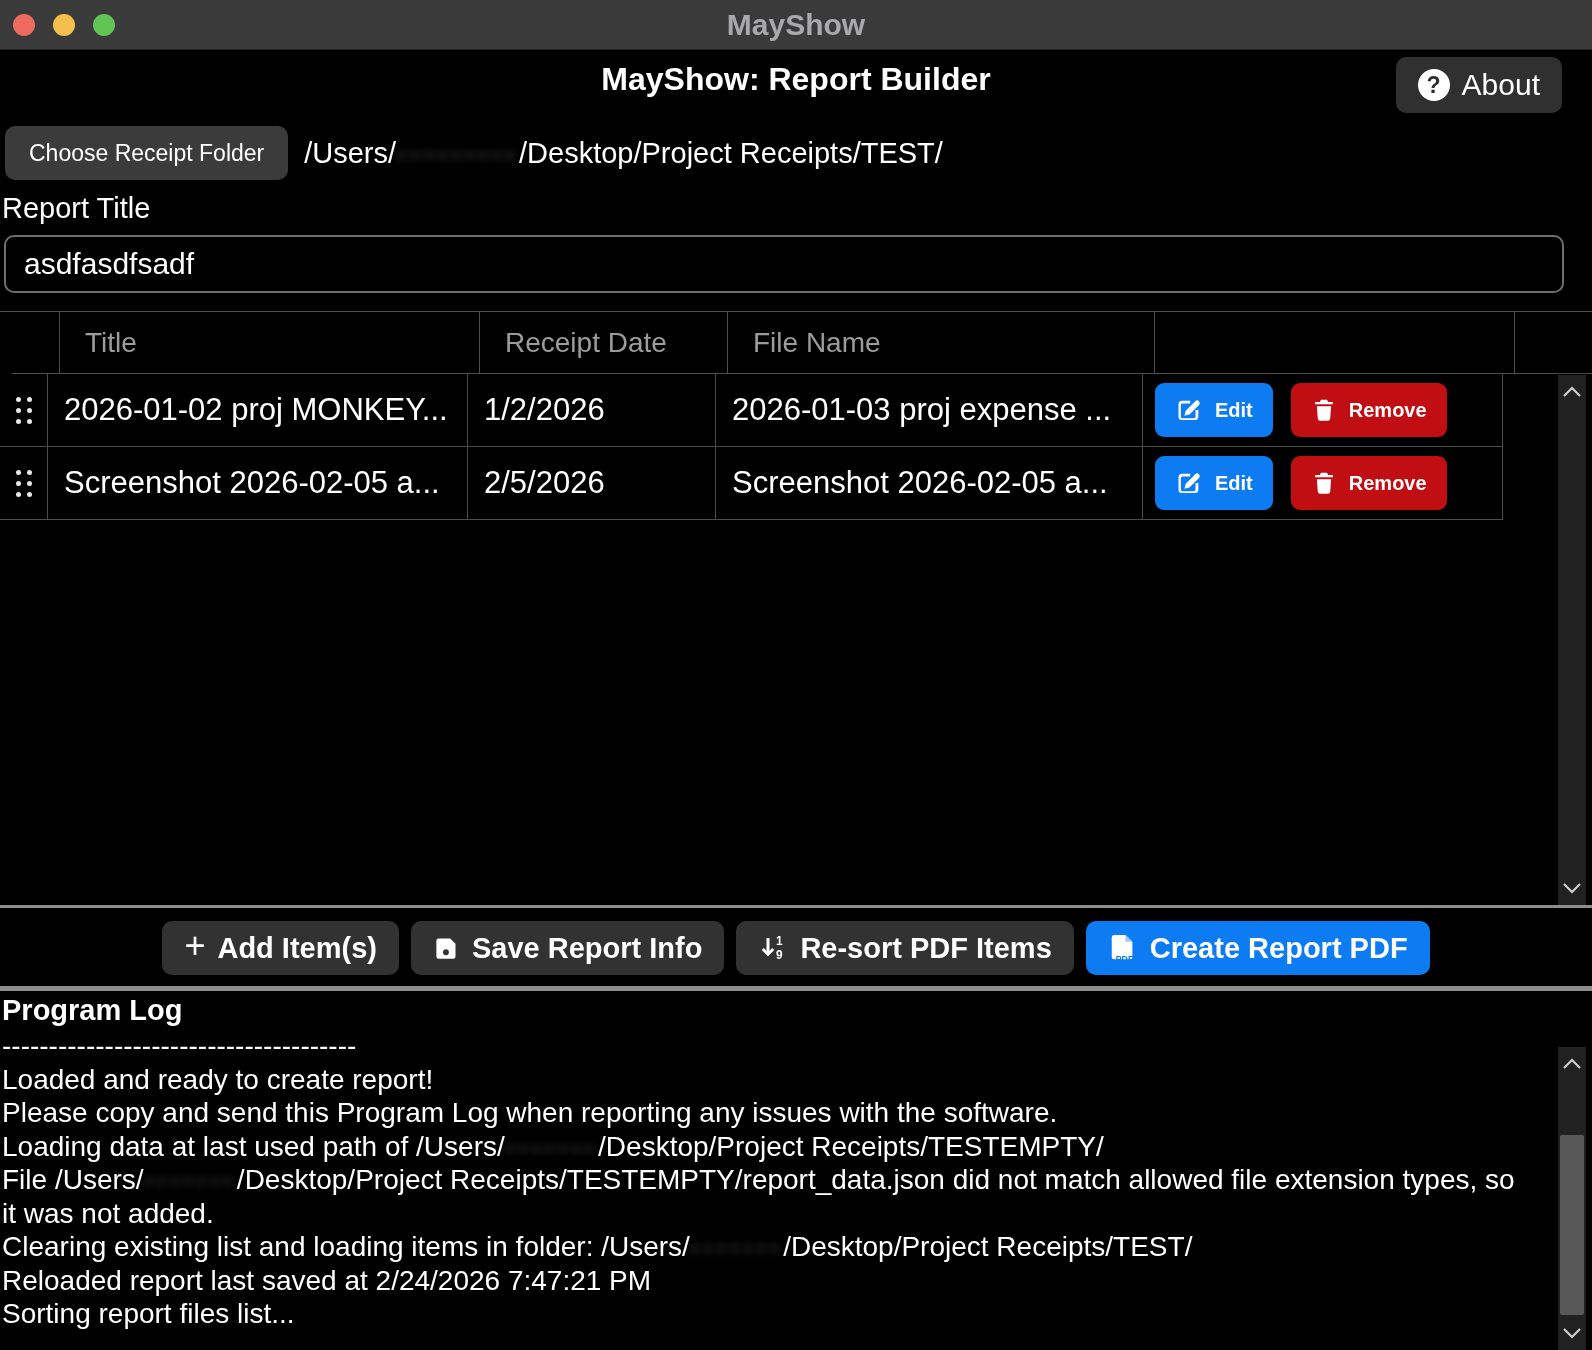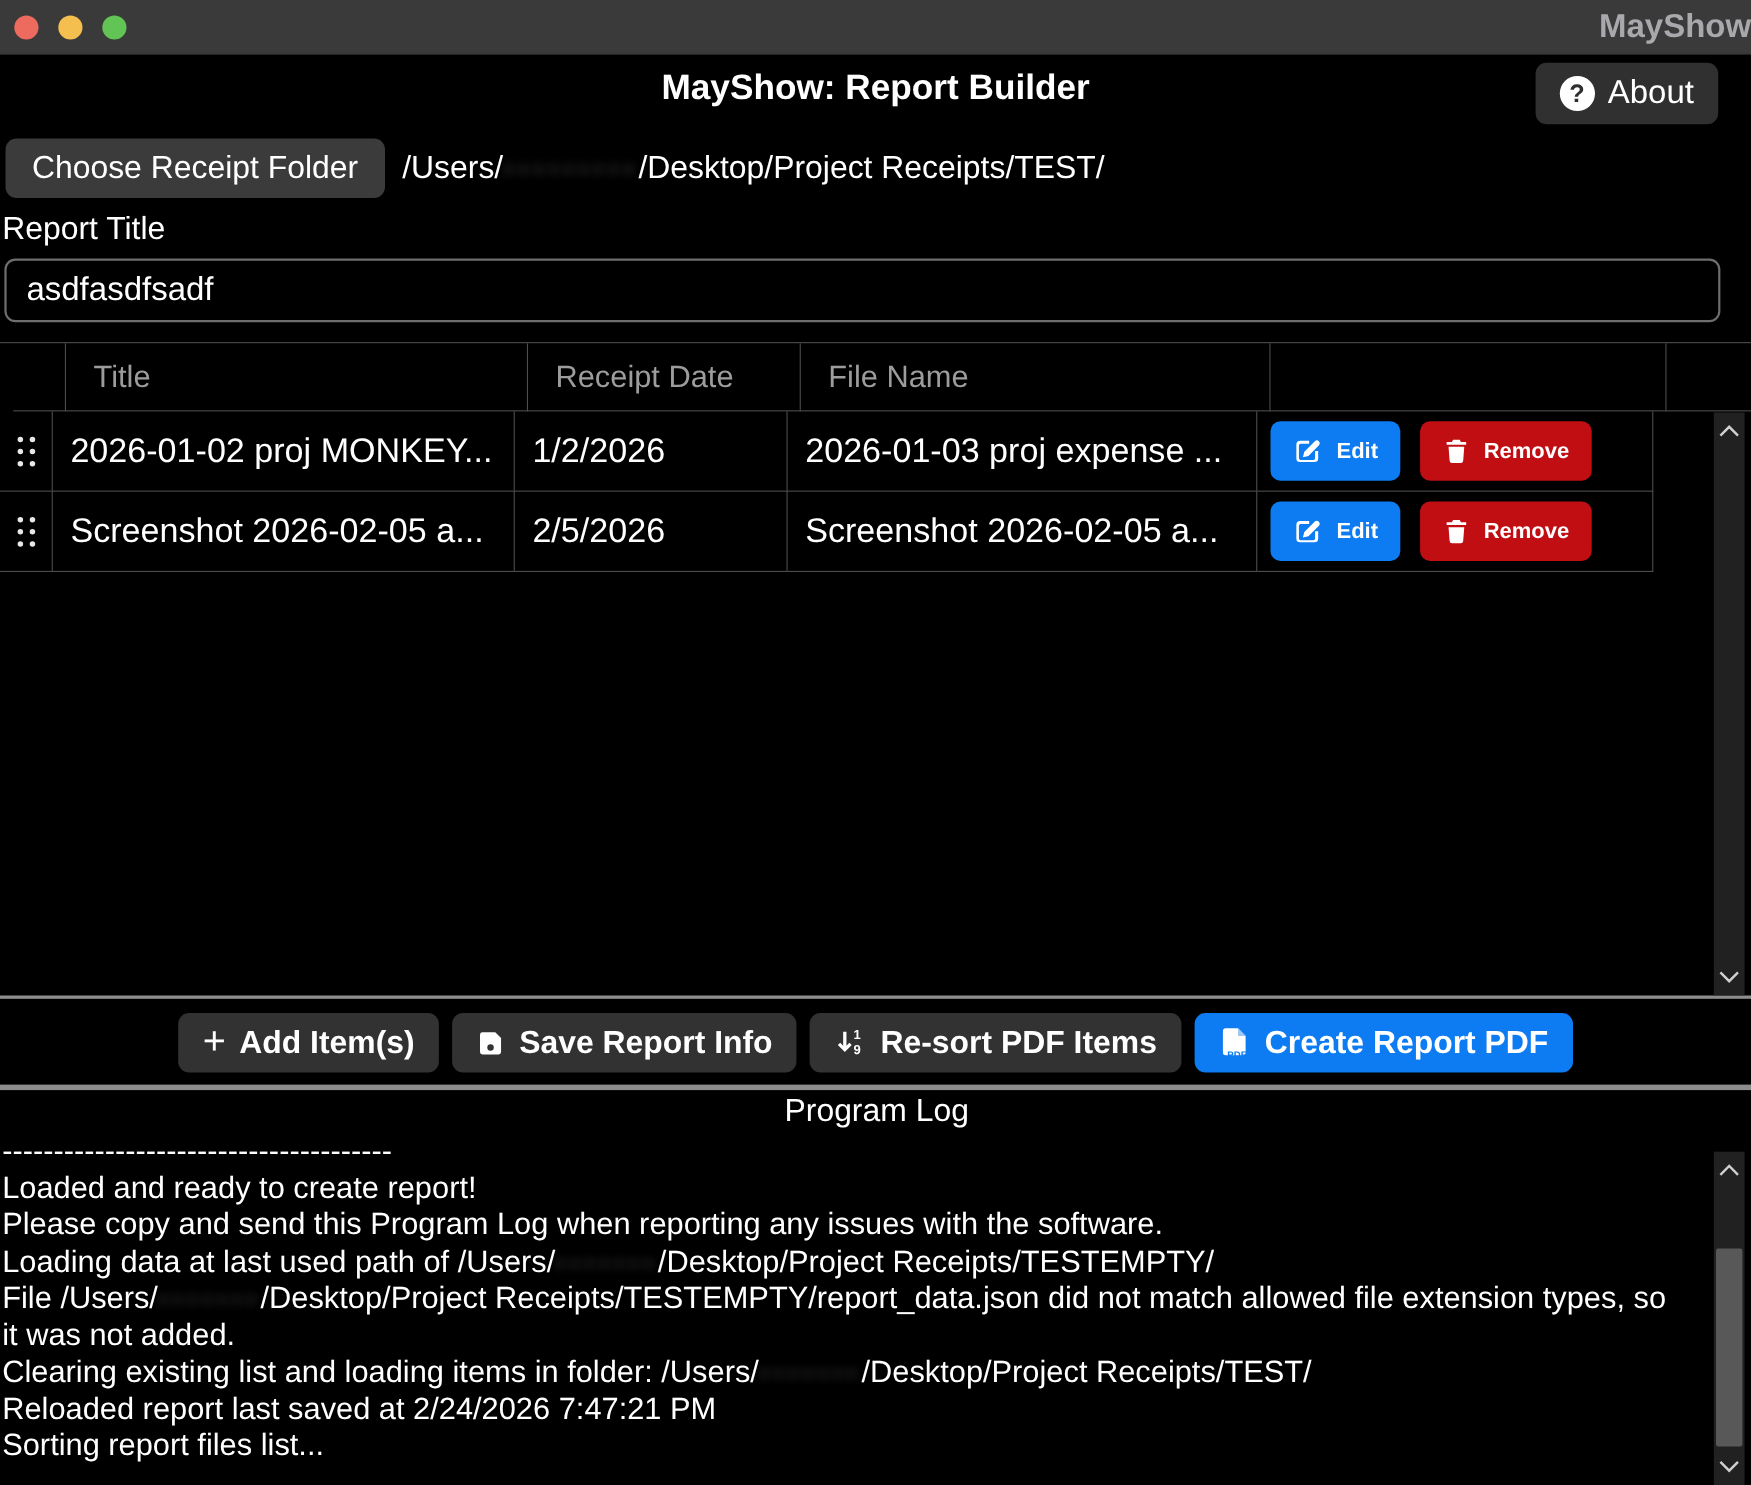--- a/index.html
+++ b/index.html
@@ -25,21 +25,21 @@
     height:50px;background:var(--titlebar);
     display:flex;align-items:center;position:relative;
     border-bottom:1px solid #242424;
   }
   .traffic-lights{display:flex;gap:18px;margin-left:13px;}
   .tl{width:22px;height:22px;border-radius:50%;}
   .tl.red{background:#ed6a5e;}
   .tl.yellow{background:#f5bf4f;}
   .tl.green{background:#61c454;}
   .titlebar-title{
-    position:absolute;left:0;right:0;text-align:right;
+    position:absolute;left:0;right:0;text-align:center;
     font-weight:bold;font-size:30px;color:#a9a9ad;pointer-events:none;
   }
   
   .header-row{position:relative;height:70px;}
   .page-title{
     text-align:center;font-size:32px;font-weight:bold;color:#fff;
     padding-top:11px;
   }
   .about-btn{
     position:absolute;right:30px;top:7px;height:56px;
@@ -48,21 +48,21 @@
     display:flex;align-items:center;gap:12px;padding:0 22px;cursor:pointer;
   }
   .q-icon{
     width:32px;height:32px;border-radius:50%;background:#fff;color:#2e2e2e;
     font-weight:bold;font-size:23px;display:flex;align-items:center;justify-content:center;
   }
   
   .folder-row{display:flex;align-items:center;gap:16px;margin:6px 5px 0 5px;height:54px;}
   .choose-btn{
     background:#3b3b3b;border:none;border-radius:10px;height:54px;
-    color:#fff;font-size:29px;font-family:inherit;padding:0 24px;cursor:pointer;
+    color:#fff;font-size:23px;font-family:inherit;padding:0 24px;cursor:pointer;
   }
   .folder-path{font-size:29px;color:#fff;white-space:nowrap;}
   .redact{filter:blur(5px);letter-spacing:4px;opacity:.9;}
   
   .rt-label{font-size:29px;margin:12px 2px 10px 2px;}
   .rt-input{
     display:block;width:1560px;margin-left:4px;height:58px;
     background:#000;border:2px solid #6e6e6e;border-radius:10px;
     color:#fff;font-size:30px;font-family:inherit;padding:0 18px;outline:none;
   }
@@ -131,21 +131,21 @@
     display:flex;align-items:center;gap:12px;padding:0 22px;
   }
   .action-btn.primary{background:var(--accent);}
   .plus-glyph{font-size:36px;font-weight:400;line-height:1;margin-top:-4px;}
   
   .log-section{
     position:absolute;left:0;right:0;bottom:0;top:986px;
     border-top:5px solid var(--sep);
     padding:3px 0 0 2px;overflow:hidden;
   }
-  .log-heading{font-size:29px;font-weight:normal;margin-bottom:2px;text-align:center;}
+  .log-heading{font-size:29px;font-weight:bold;margin-bottom:2px;}
   .log-lines{width:1516px;font-size:28px;line-height:33.5px;}
   .log-line{word-wrap:break-word;}
   svg{display:block;}
 </style>
 </head>
 <body>
 
 <div class="titlebar">
   <div class="traffic-lights">
     <span class="tl red"></span>

